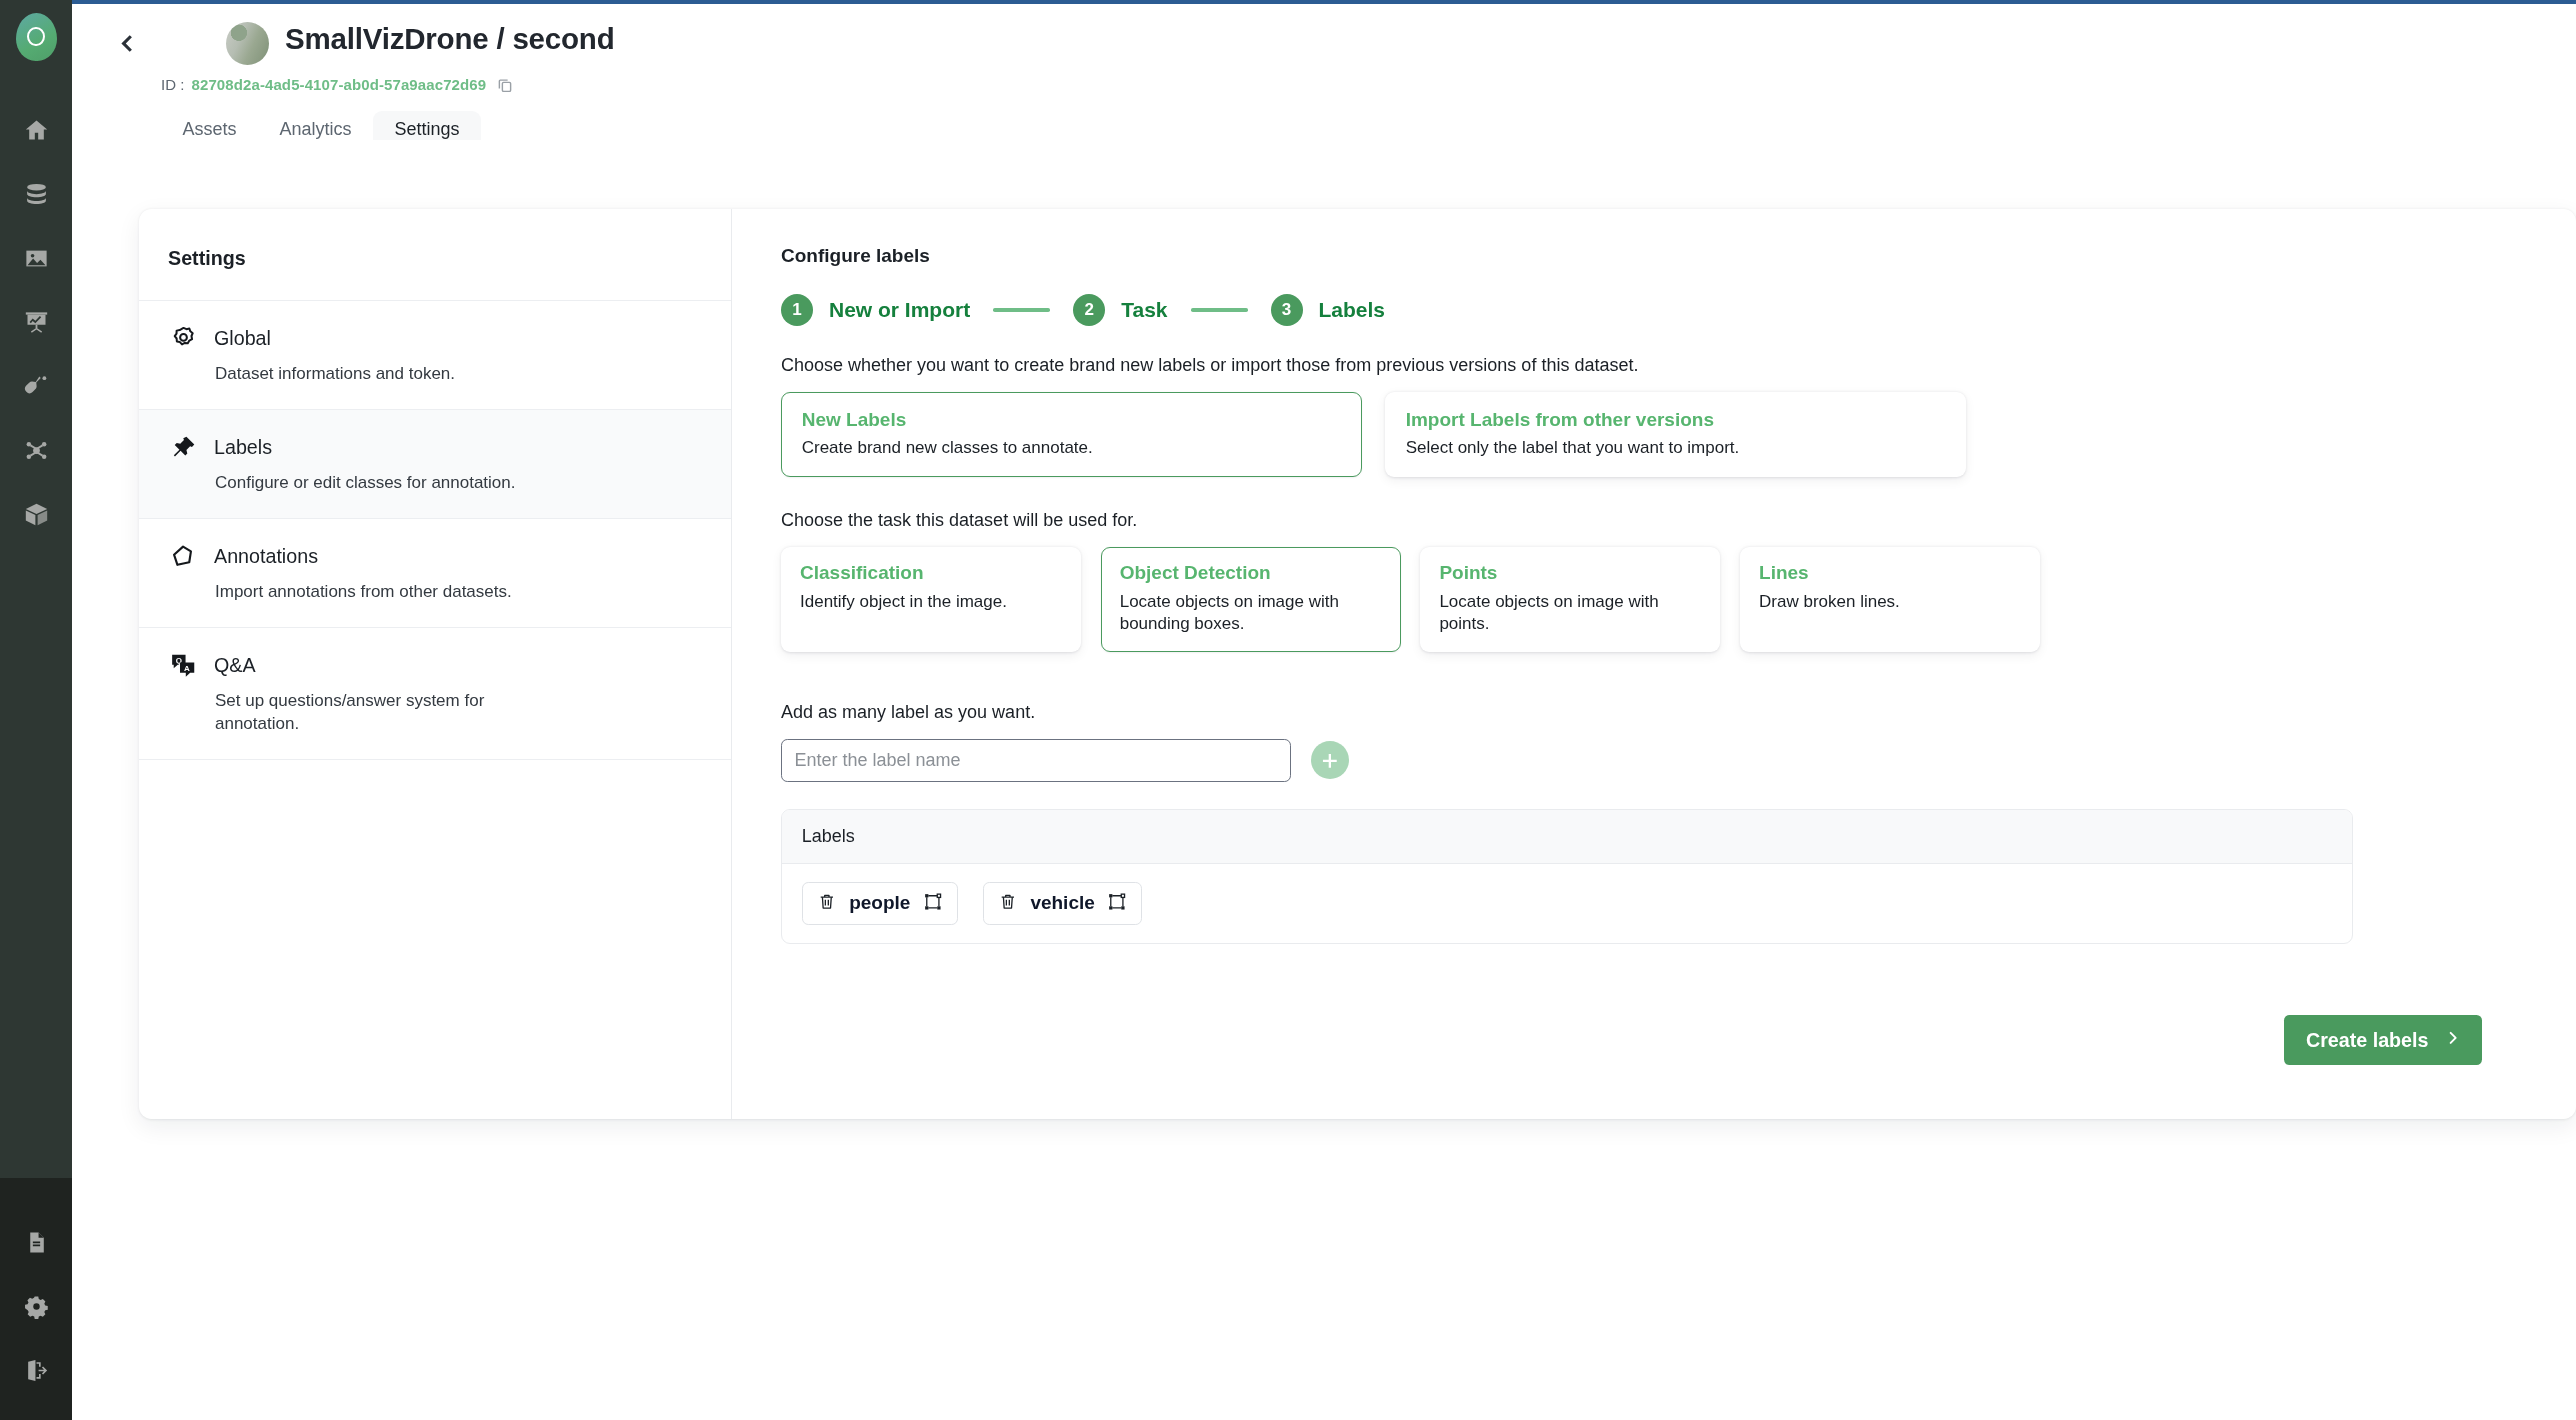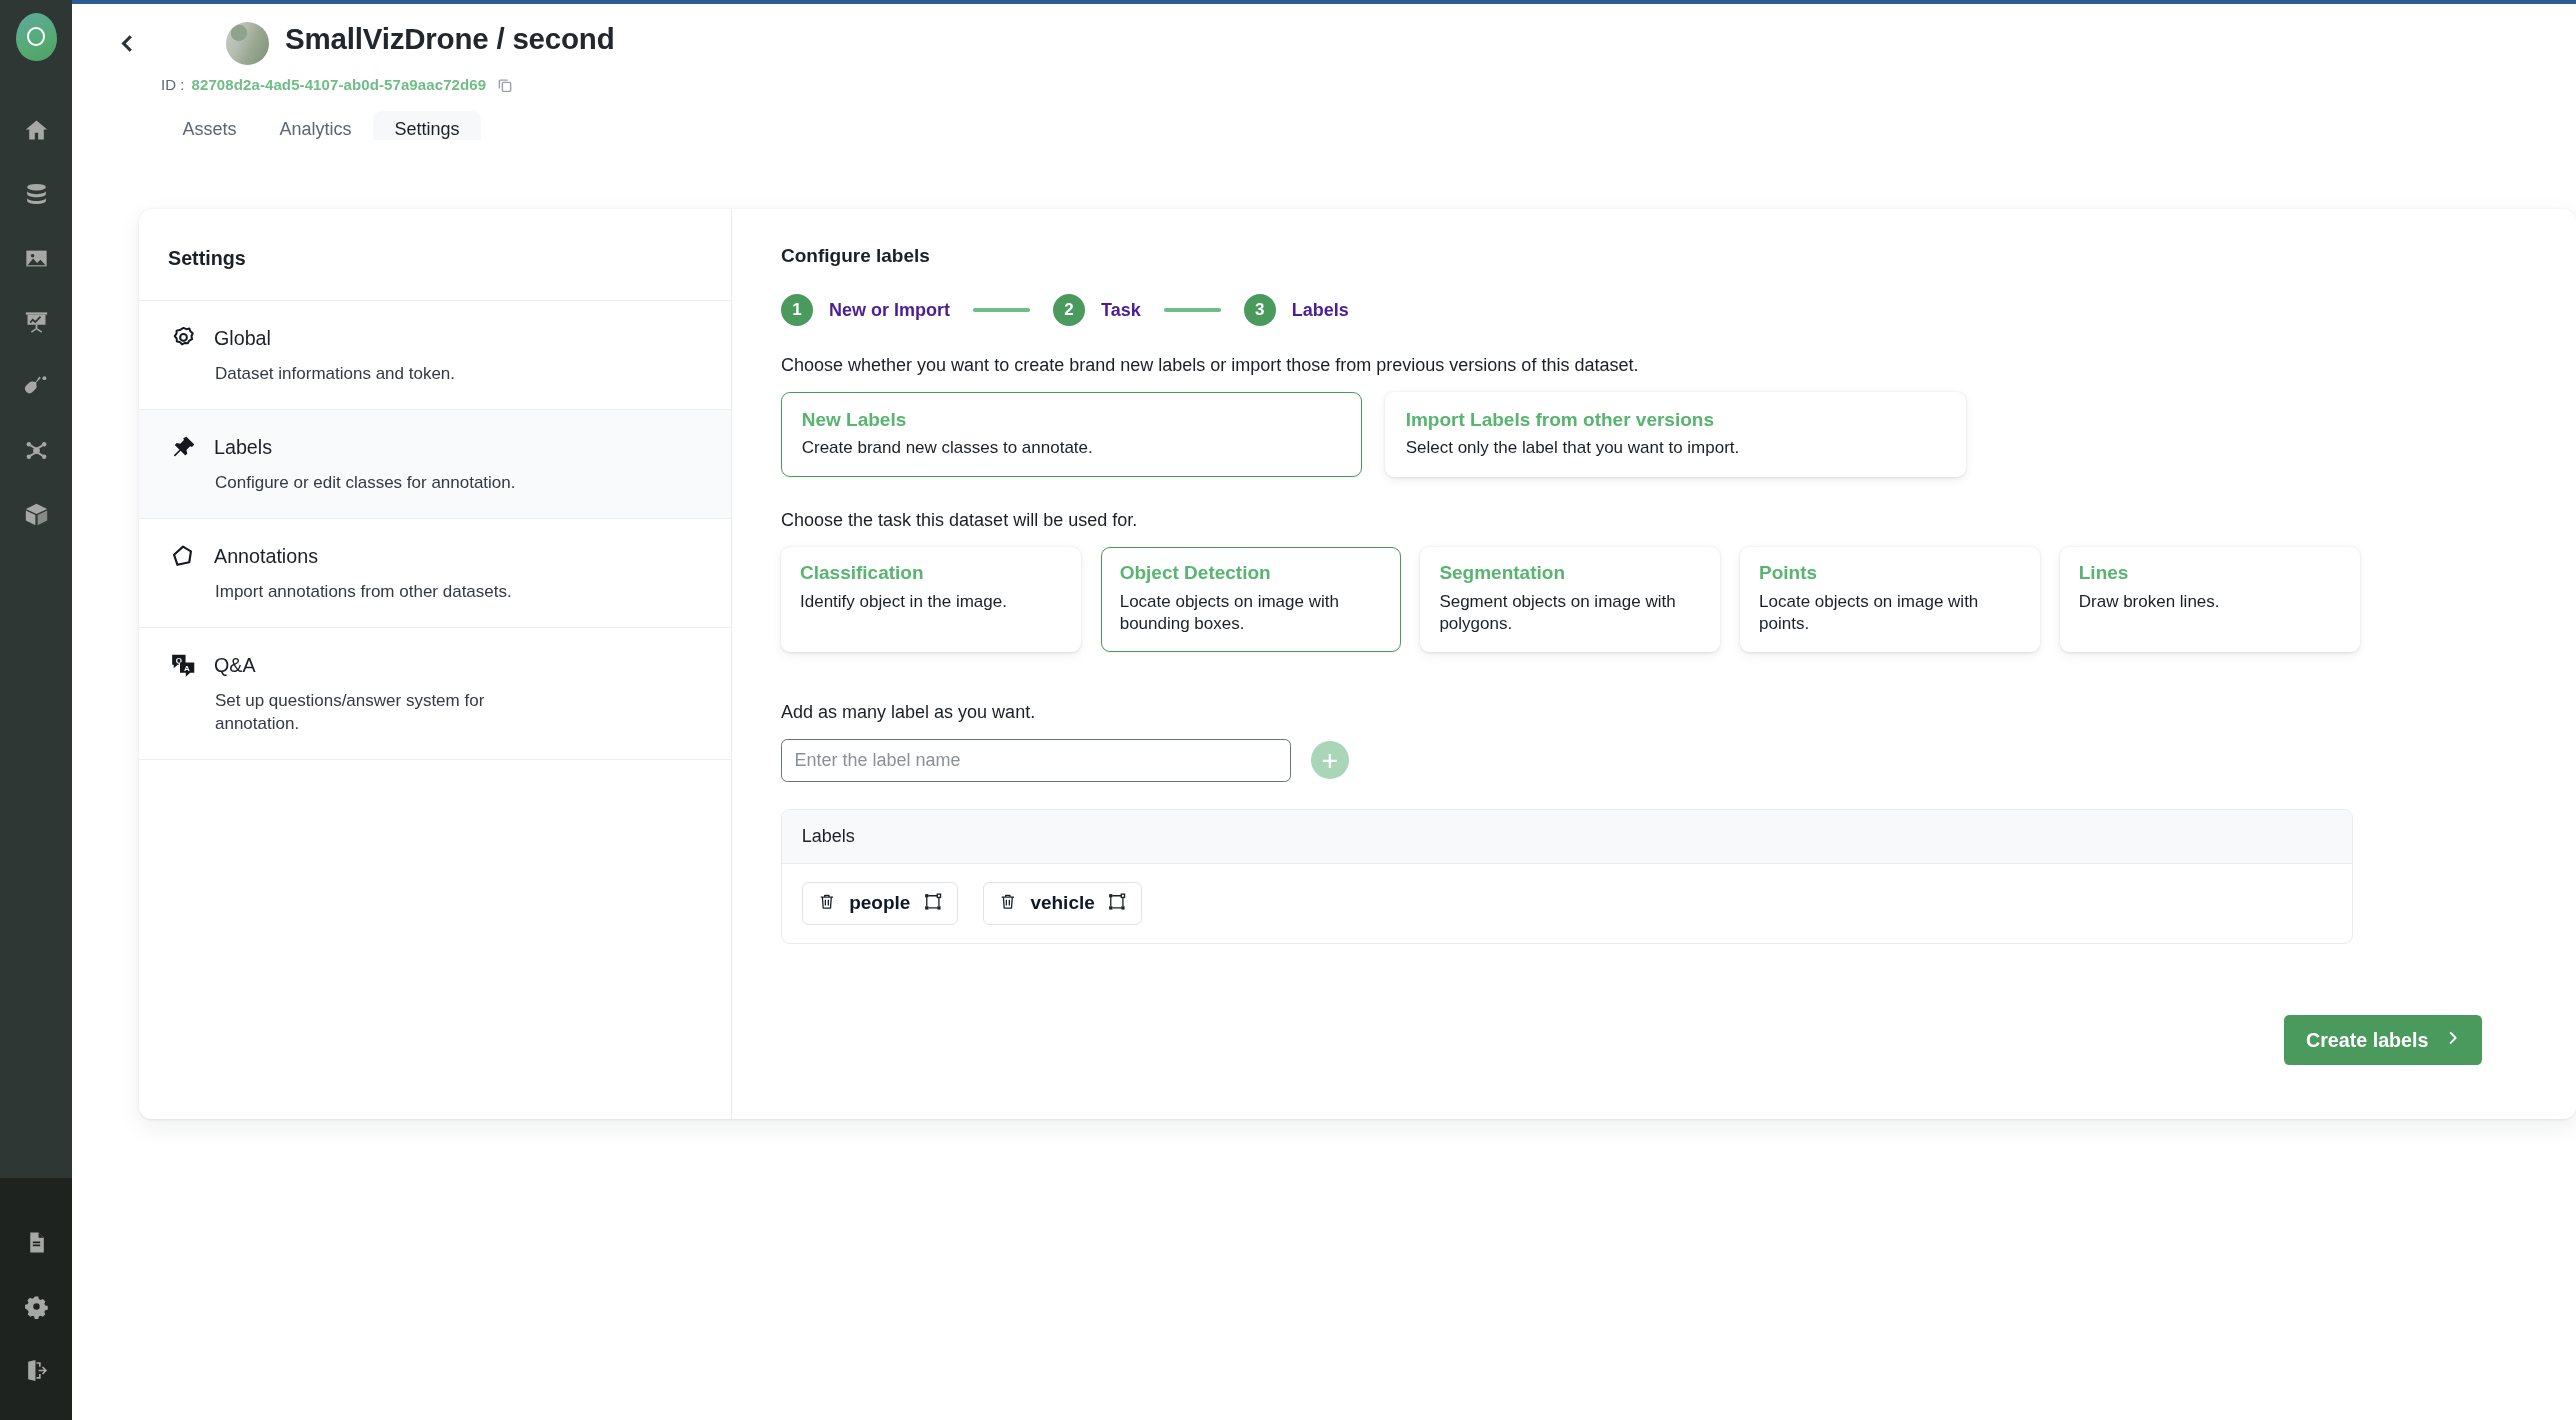--- a/index.html
+++ b/index.html
@@ -105,21 +105,21 @@
   
   #config-pane { flex: 1; padding: 36px 0 0 49px; position: relative; }
   #config-title { font-size: 19px; font-weight: 700; color: #1b2026; }
 
   #stepper { margin-top: 27px; display: flex; align-items: center; gap: 0; }
   .step { display: flex; align-items: center; gap: 16px; }
   .step-badge {
     width: 32px; height: 32px; border-radius: 50%; background: #4a9a5e; color: #fff;
     display: flex; align-items: center; justify-content: center; font-size: 17px; font-weight: 700;
   }
-  .step-label { font-size: 18px; font-weight: 700; color: #4c1d95; }
+  .step-label { font-size: 21px; font-weight: 700; color: #15803d; }
   .step-connector { width: 57px; height: 3.6px; background: #6fbd87; border-radius: 1.8px; margin: 0 23px; }
 
   .section-text { font-size: 18px; color: #1b2026; }
   #choose-source-text { margin-top: 29px; }
 
   #source-options { margin-top: 16px; display: flex; gap: 23px; }
   .opt-card {
     width: 581px; padding: 16px 19.7px 18px 19.7px; border-radius: 9px; background: #fff;
     border: 1.8px solid transparent; box-shadow: 0 0.9px 2.7px rgba(16,24,40,.10), 0 3.6px 10.7px rgba(16,24,40,.06);
     cursor: pointer;
@@ -388,24 +388,20 @@
       <div id="choose-task-text" class="section-text">Choose the task this dataset will be used for.</div>
 
       <div id="task-options">
         <div class="task-card">
           <div class="task-title">Classification</div>
           <div class="task-desc">Identify object in the image.</div>
         </div>
         <div class="task-card selected">
           <div class="task-title">Object Detection</div>
           <div class="task-desc">Locate objects on image with bounding boxes.</div>
-        </div>
-        <div class="task-card">
-          <div class="task-title">Segmentation</div>
-          <div class="task-desc">Segment objects on image with polygons.</div>
         </div>
         <div class="task-card">
           <div class="task-title">Points</div>
           <div class="task-desc">Locate objects on image with points.</div>
         </div>
         <div class="task-card">
           <div class="task-title">Lines</div>
           <div class="task-desc">Draw broken lines.</div>
         </div>
       </div>

